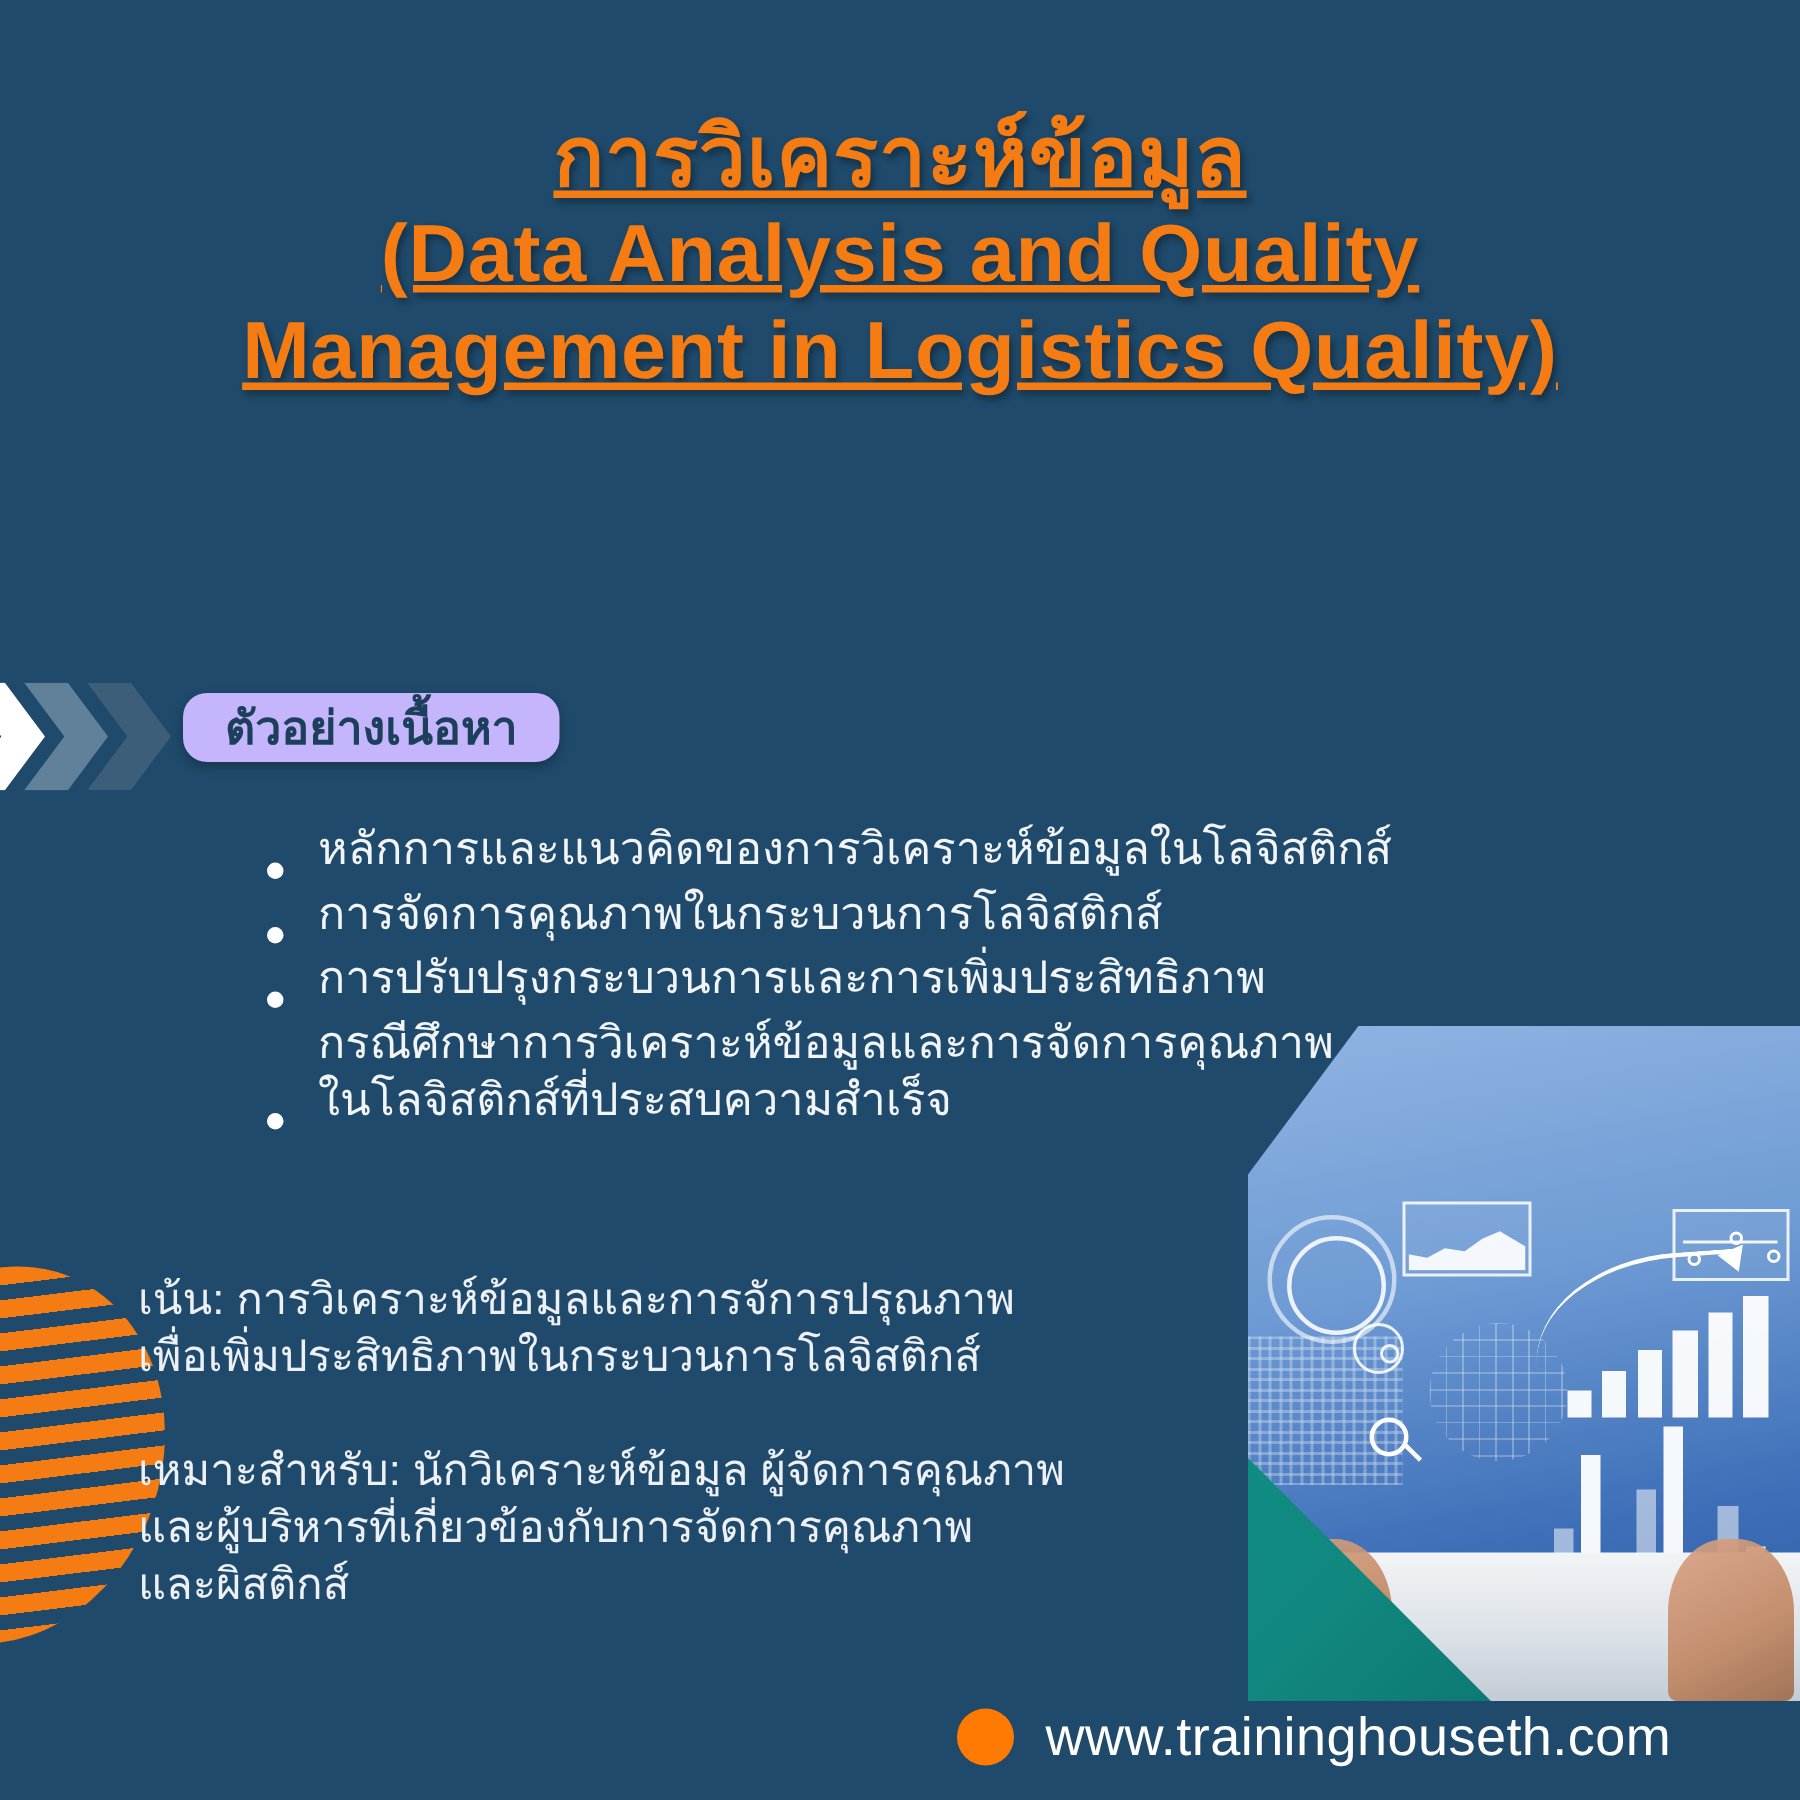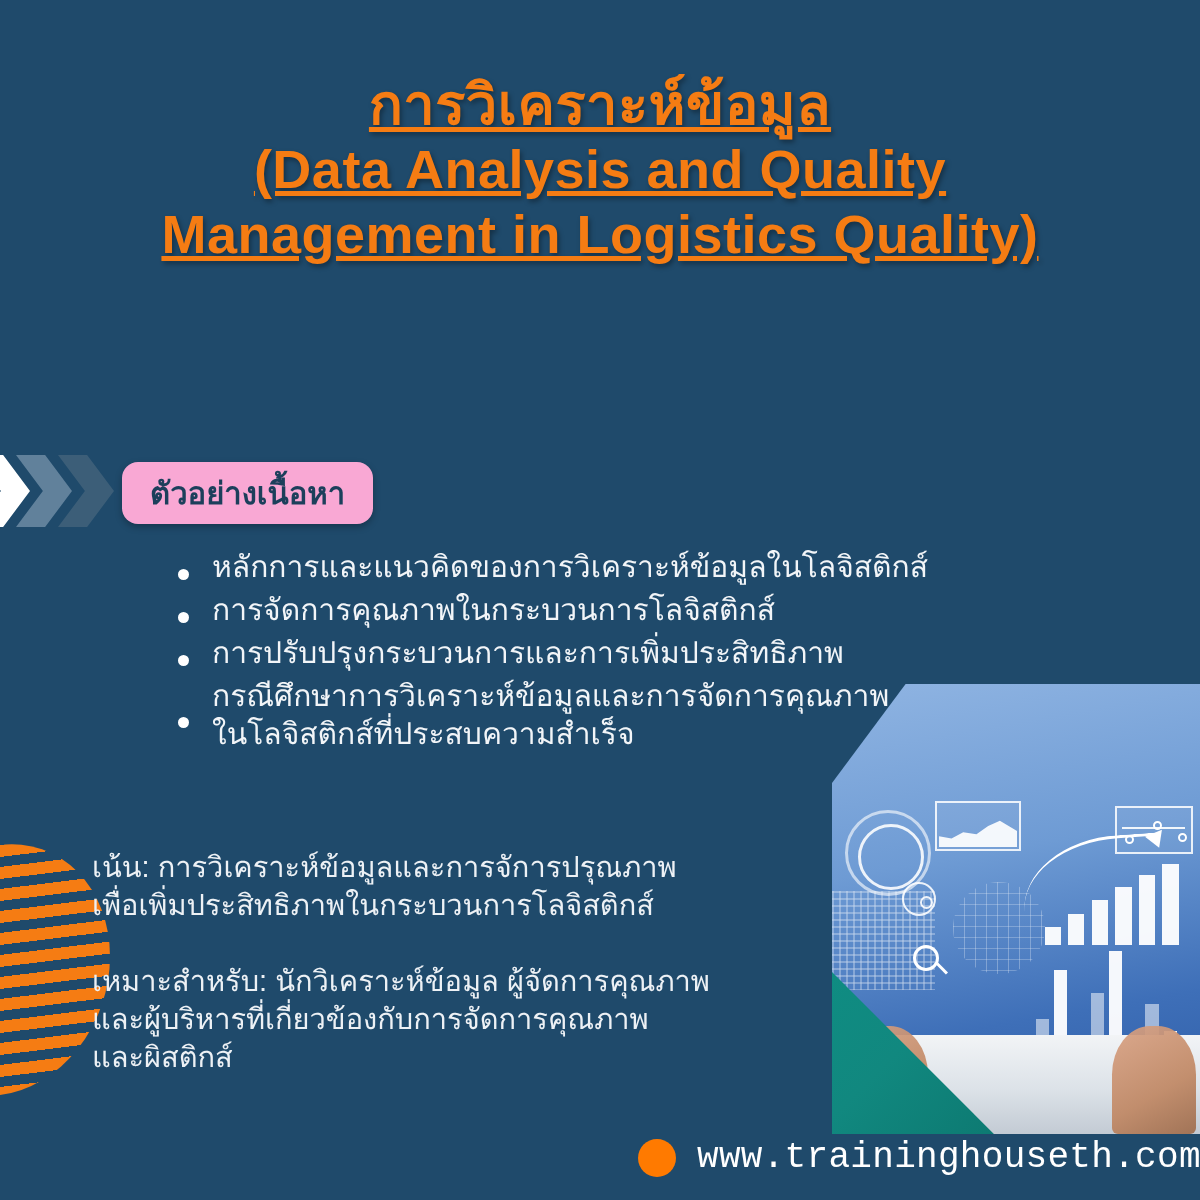--- a/index.html
+++ b/index.html
@@ -63,44 +63,44 @@
     text-shadow:2px 3px 5px rgba(0,0,0,0.35);
     white-space:nowrap;
     text-decoration:underline;
   }
   .title-line.thai { font-size:56px; }
 
   
   .badge {
     position:absolute;
     left:122px; top:462px;
-    height:62px;
+    height:46px;
     padding:0 28px;
     display:flex; align-items:center;
-    background:#f9a8d4;
+    background:#c4b5fd;
     border-radius:16px;
     box-shadow:0 3px 7px rgba(0,0,0,0.28);
   }
   .badge-label {
     color:#1C3F5B;
     font-weight:bold;
     font-size:31px;
     line-height:1;
     white-space:nowrap;
   }
 
   
   .bullets {
     position:absolute;
     left:178px; top:548px;
     width:820px;
   }
   .bullet-row {
     display:flex;
-    align-items:center;
+    align-items:flex-end;
     margin-bottom:5px;
   }
   .bullet-dot {
     flex:0 0 auto;
     width:11px; height:11px;
     border-radius:50%;
     background:#FFFFFF;
     margin-top:14px;
     margin-right:23px;
   }
@@ -258,21 +258,20 @@
     background:#FF7A00;
   }
   .footer-url {
     position:absolute;
     left:697px; top:1138px;
     color:#FFFFFF;
     font-size:36px;
     line-height:40px;
     letter-spacing:0.3px;
     white-space:nowrap;
-    font-family:Liberation Mono, monospace;
   }
 </style>
 </head>
 <body>
 
 <div id="poster">
 
   <div class="stripe-circle"></div>
 
   <div class="chevrons">

